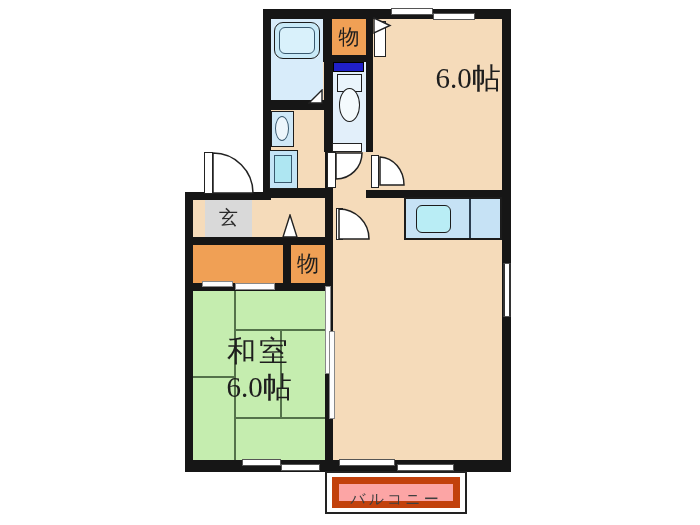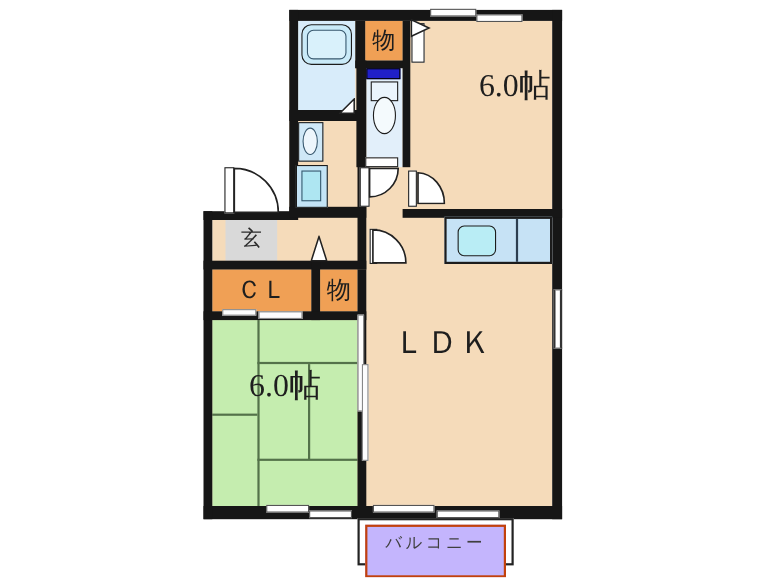--- a/index.html
+++ b/index.html
@@ -116,32 +116,31 @@
       <path d="M14 1 L14 14 L1 14 Z" fill="#fff" stroke="#222" stroke-width="1.4"></path>
     </svg>
   <svg class="abs" style="left:373px;top:17px;" width="19" height="18" viewBox="0 0 19 18">
       <path d="M1 1 L17 8.5 L1 16 Z" fill="#fff" stroke="#222" stroke-width="1.4"></path>
     </svg>
   <svg class="abs" style="left:282px;top:214px;" width="16" height="24" viewBox="0 0 16 24">
       <path d="M8 1 L15 23 L1 23 Z" fill="#fff" stroke="#222" stroke-width="1.4"></path>
     </svg>
 
   <div class="abs" style="left:325px;top:471px;width:142px;height:43px;border:2px solid #222;background:#fff;">
-    <div class="abs" style="left:5px;top:4px;width:128px;height:48px;background:#c4b5fd;border:2px solid #c2410c;">
+    <div class="abs" style="left:5px;top:4px;width:128px;height:31px;background:#fca5a5;border:7px solid #c2410c;">
       <div class="lbl" style="line-height:31px;font-size:15px;letter-spacing:3px;color:#3f3f3f;">バルコニー</div>
     </div>
   </div>
 
   <div class="abs lbl lbl2" style="left:407px;top:60px;width:122px;">
     <div>6.0帖</div>
   </div>
   <div class="abs lbl" style="left:330px;top:293px;width:146px;font-size:29px;line-height:39px;">
-    <div style="letter-spacing:1px;">ＬＤＫ</div>
   </div>
   <div class="abs lbl lbl2" style="left:194px;top:333px;width:130px;">
+    <div style="letter-spacing:3px;">和室</div>
     <div>6.0帖</div>
   </div>
-  <div class="abs lbl" style="left:193px;top:245px;width:90px;line-height:38px;font-size:23px;">ＣＬ</div>
   <div class="abs lbl" style="left:291px;top:245px;width:34px;line-height:38px;font-size:22px;">物</div>
   <div class="abs lbl" style="left:332px;top:19px;width:34px;line-height:36px;font-size:21px;">物</div>
   <div class="abs lbl" style="left:205px;top:198px;width:47px;line-height:39px;font-size:19px;color:#2b2b2b;">玄</div>
 
 </div>
 
 </body></html>

